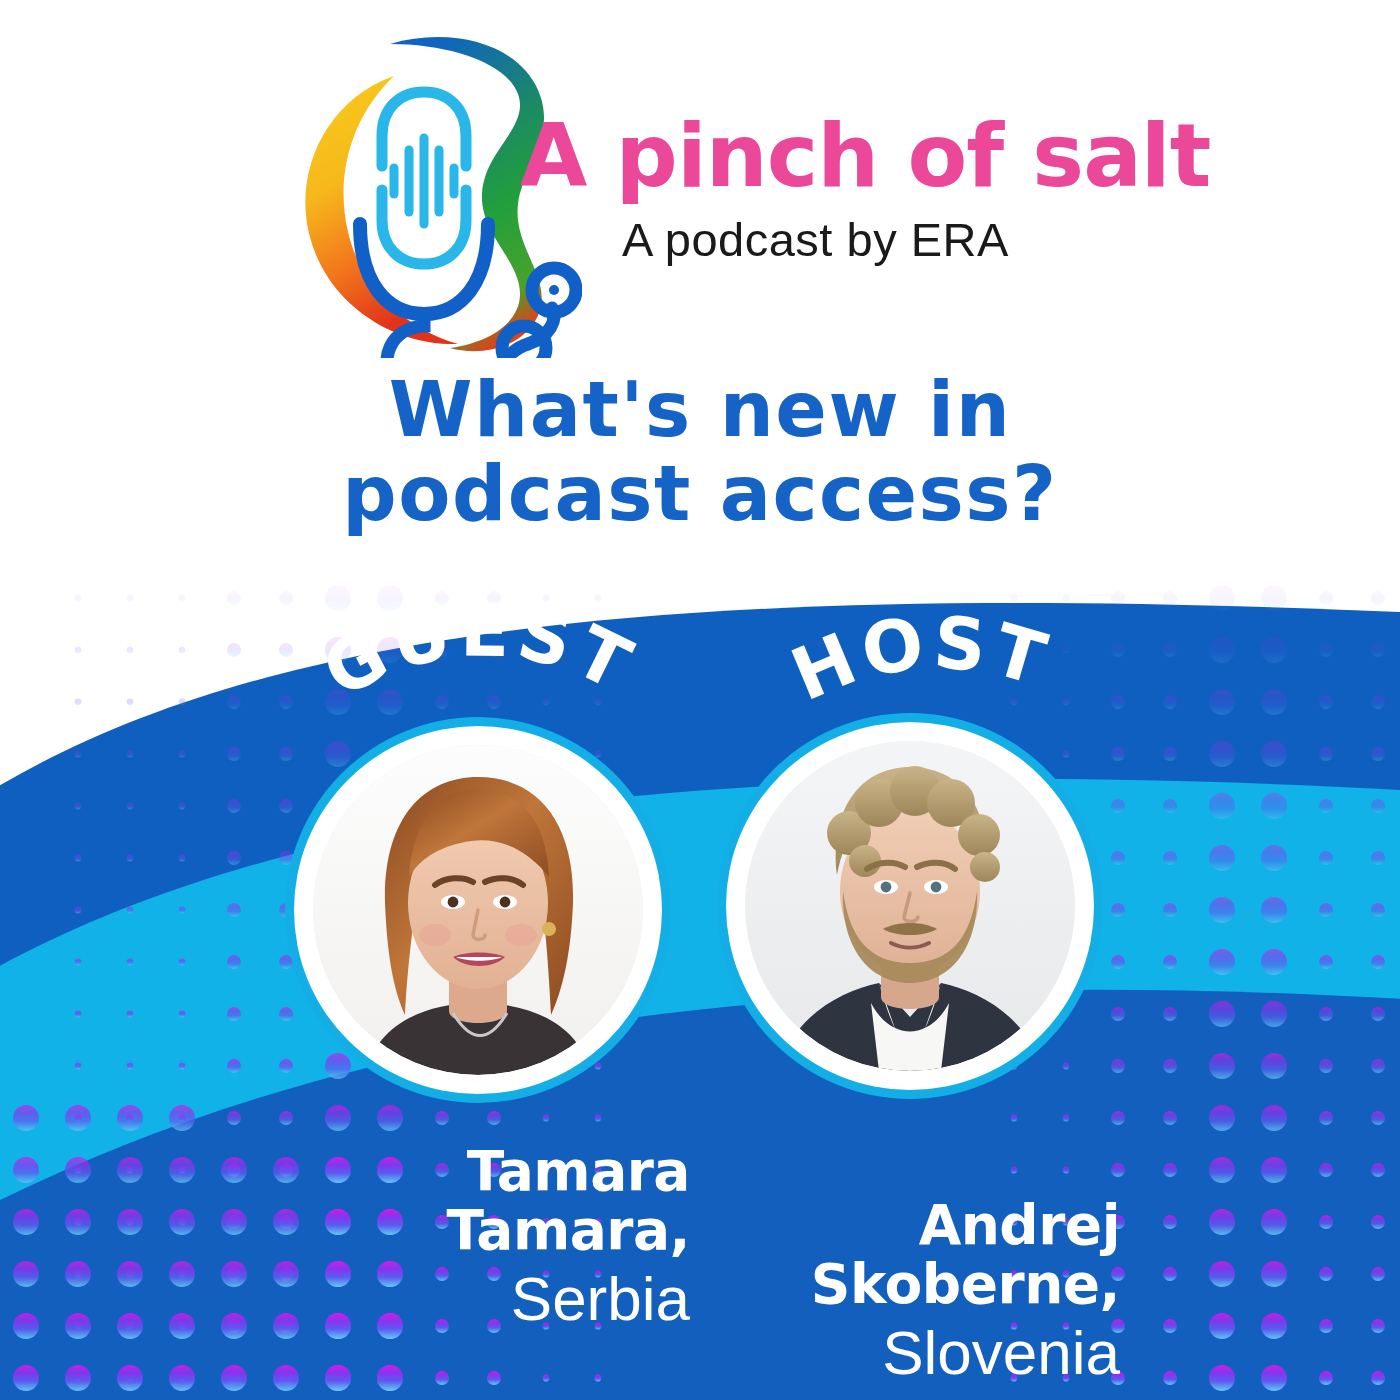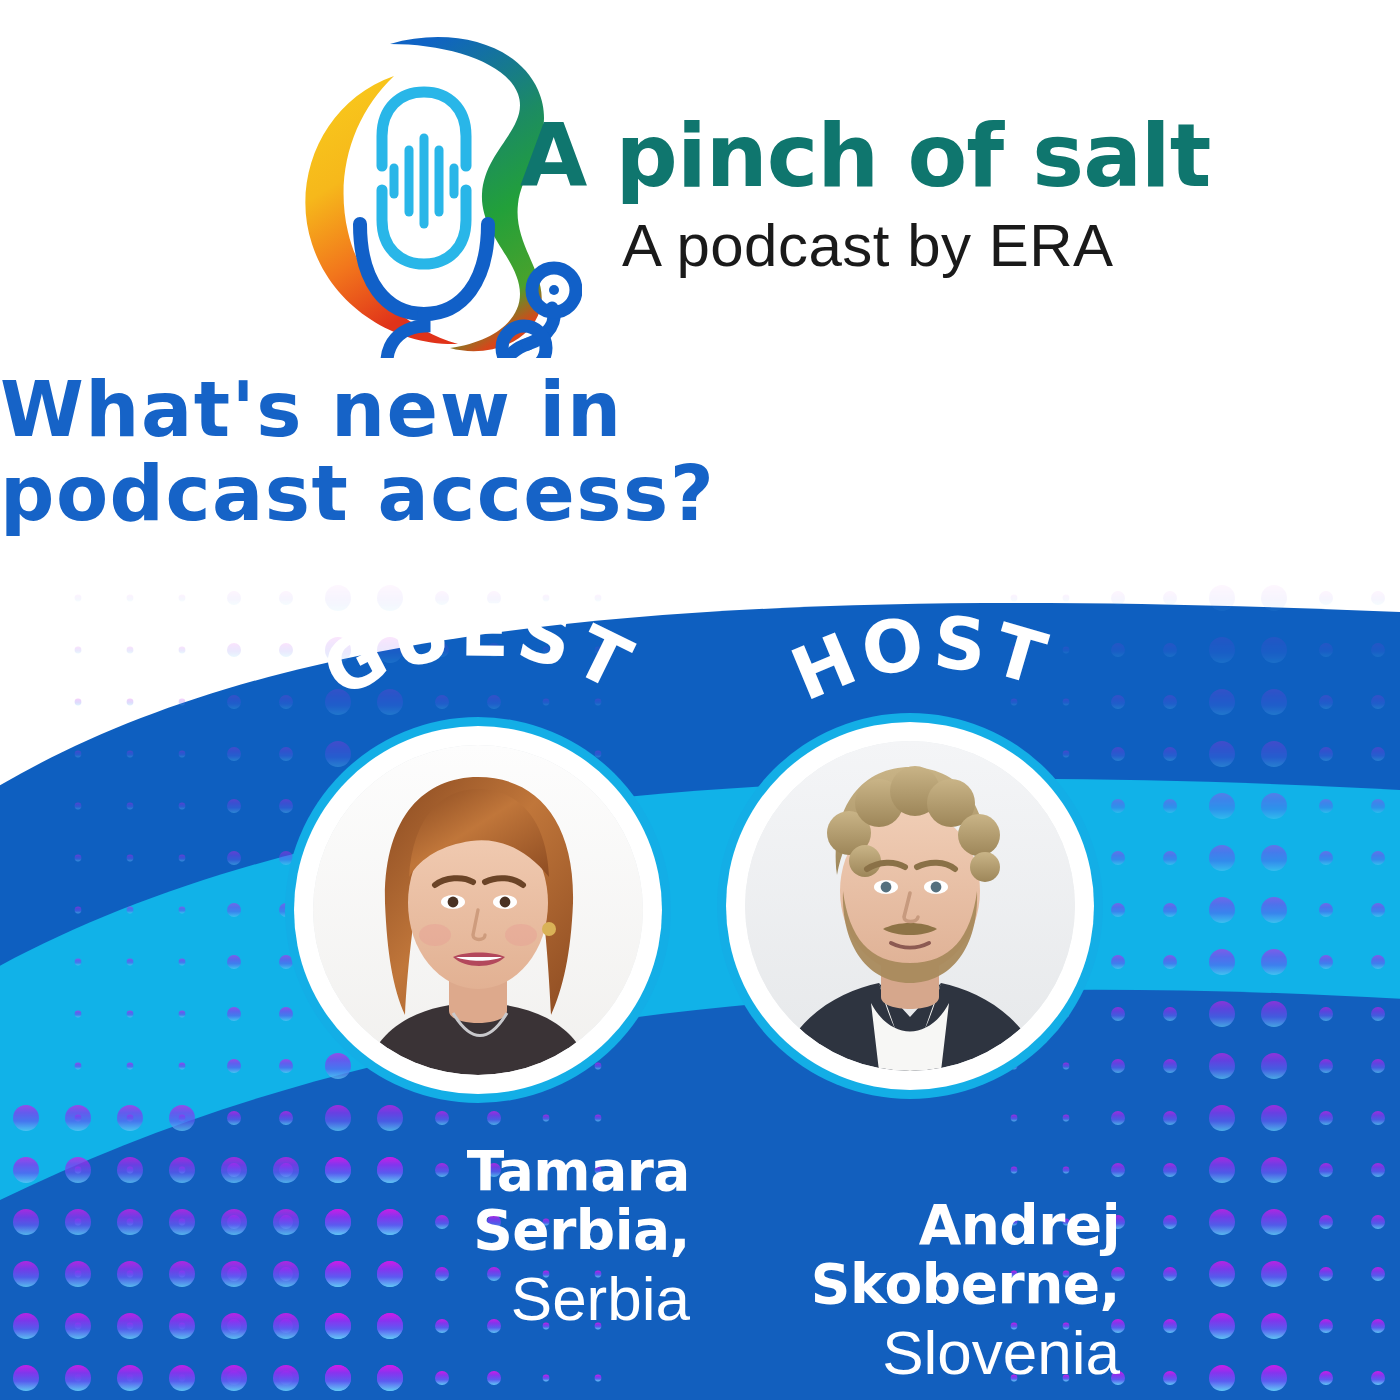--- a/index.html
+++ b/index.html
@@ -8,32 +8,32 @@
 
   
   #bgart{position:absolute;inset:0;width:1400px;height:1400px;}
 
   
   #logo-block{position:absolute;left:0;top:18px;width:1400px;height:330px;}
   #logo-mark{position:absolute;left:282px;top:10px;width:300px;height:330px;}
   #logo-words{position:absolute;left:520px;top:95px;width:640px;height:170px;}
   .logo-title{
     font-family:"DejaVu Sans",sans-serif;font-weight:bold;font-size:87px;
-    color:#0f766e;letter-spacing:-1px;line-height:1;white-space:nowrap;
+    color:#ec4899;letter-spacing:-1px;line-height:1;white-space:nowrap;
   }
   .logo-sub{
-    font-family:"Liberation Sans",sans-serif;font-weight:400;font-size:60px;
+    font-family:"Liberation Sans",sans-serif;font-weight:400;font-size:47px;
     color:#1a1a1a;letter-spacing:.5px;line-height:1;white-space:nowrap;
     margin-top:16px;margin-left:102px;
   }
 
   
   #episode-title{
     position:absolute;left:0;top:368px;width:1400px;
-    text-align:left;color:#1663C7;
+    text-align:center;color:#1663C7;
     font-family:"DejaVu Sans",sans-serif;font-weight:bold;
     font-size:76px;line-height:1.11;letter-spacing:1.5px;
   }
   #episode-title .l{display:block;}
 
   
   .role-arc{position:absolute;width:520px;height:230px;pointer-events:none;}
   #role-guest{left:222px;top:598px;}
   #role-host{left:660px;top:588px;}
   .role-arc text{
@@ -340,21 +340,21 @@
           <circle cx="191" cy="146" r="5.4" fill="#55707E"></circle>
 
           <path d="M165 152 L159 176 C 159 182 172 182 173 176" stroke="#C79A7E" stroke-width="3.6" fill="none" stroke-linecap="round"></path>
         </g>
       </svg>
     </div>
   </div>
 
   <div class="person-name" id="name-guest">
     <span class="nm">Tamara</span>
-    <span class="nm">Serbia,</span>
+    <span class="nm">Tamara,</span>
     <span class="ctry">Serbia</span>
   </div>
 
   <div class="person-name" id="name-host">
     <span class="nm">Andrej</span>
     <span class="nm">Skoberne,</span>
     <span class="ctry">Slovenia</span>
   </div>
 
 </div>

